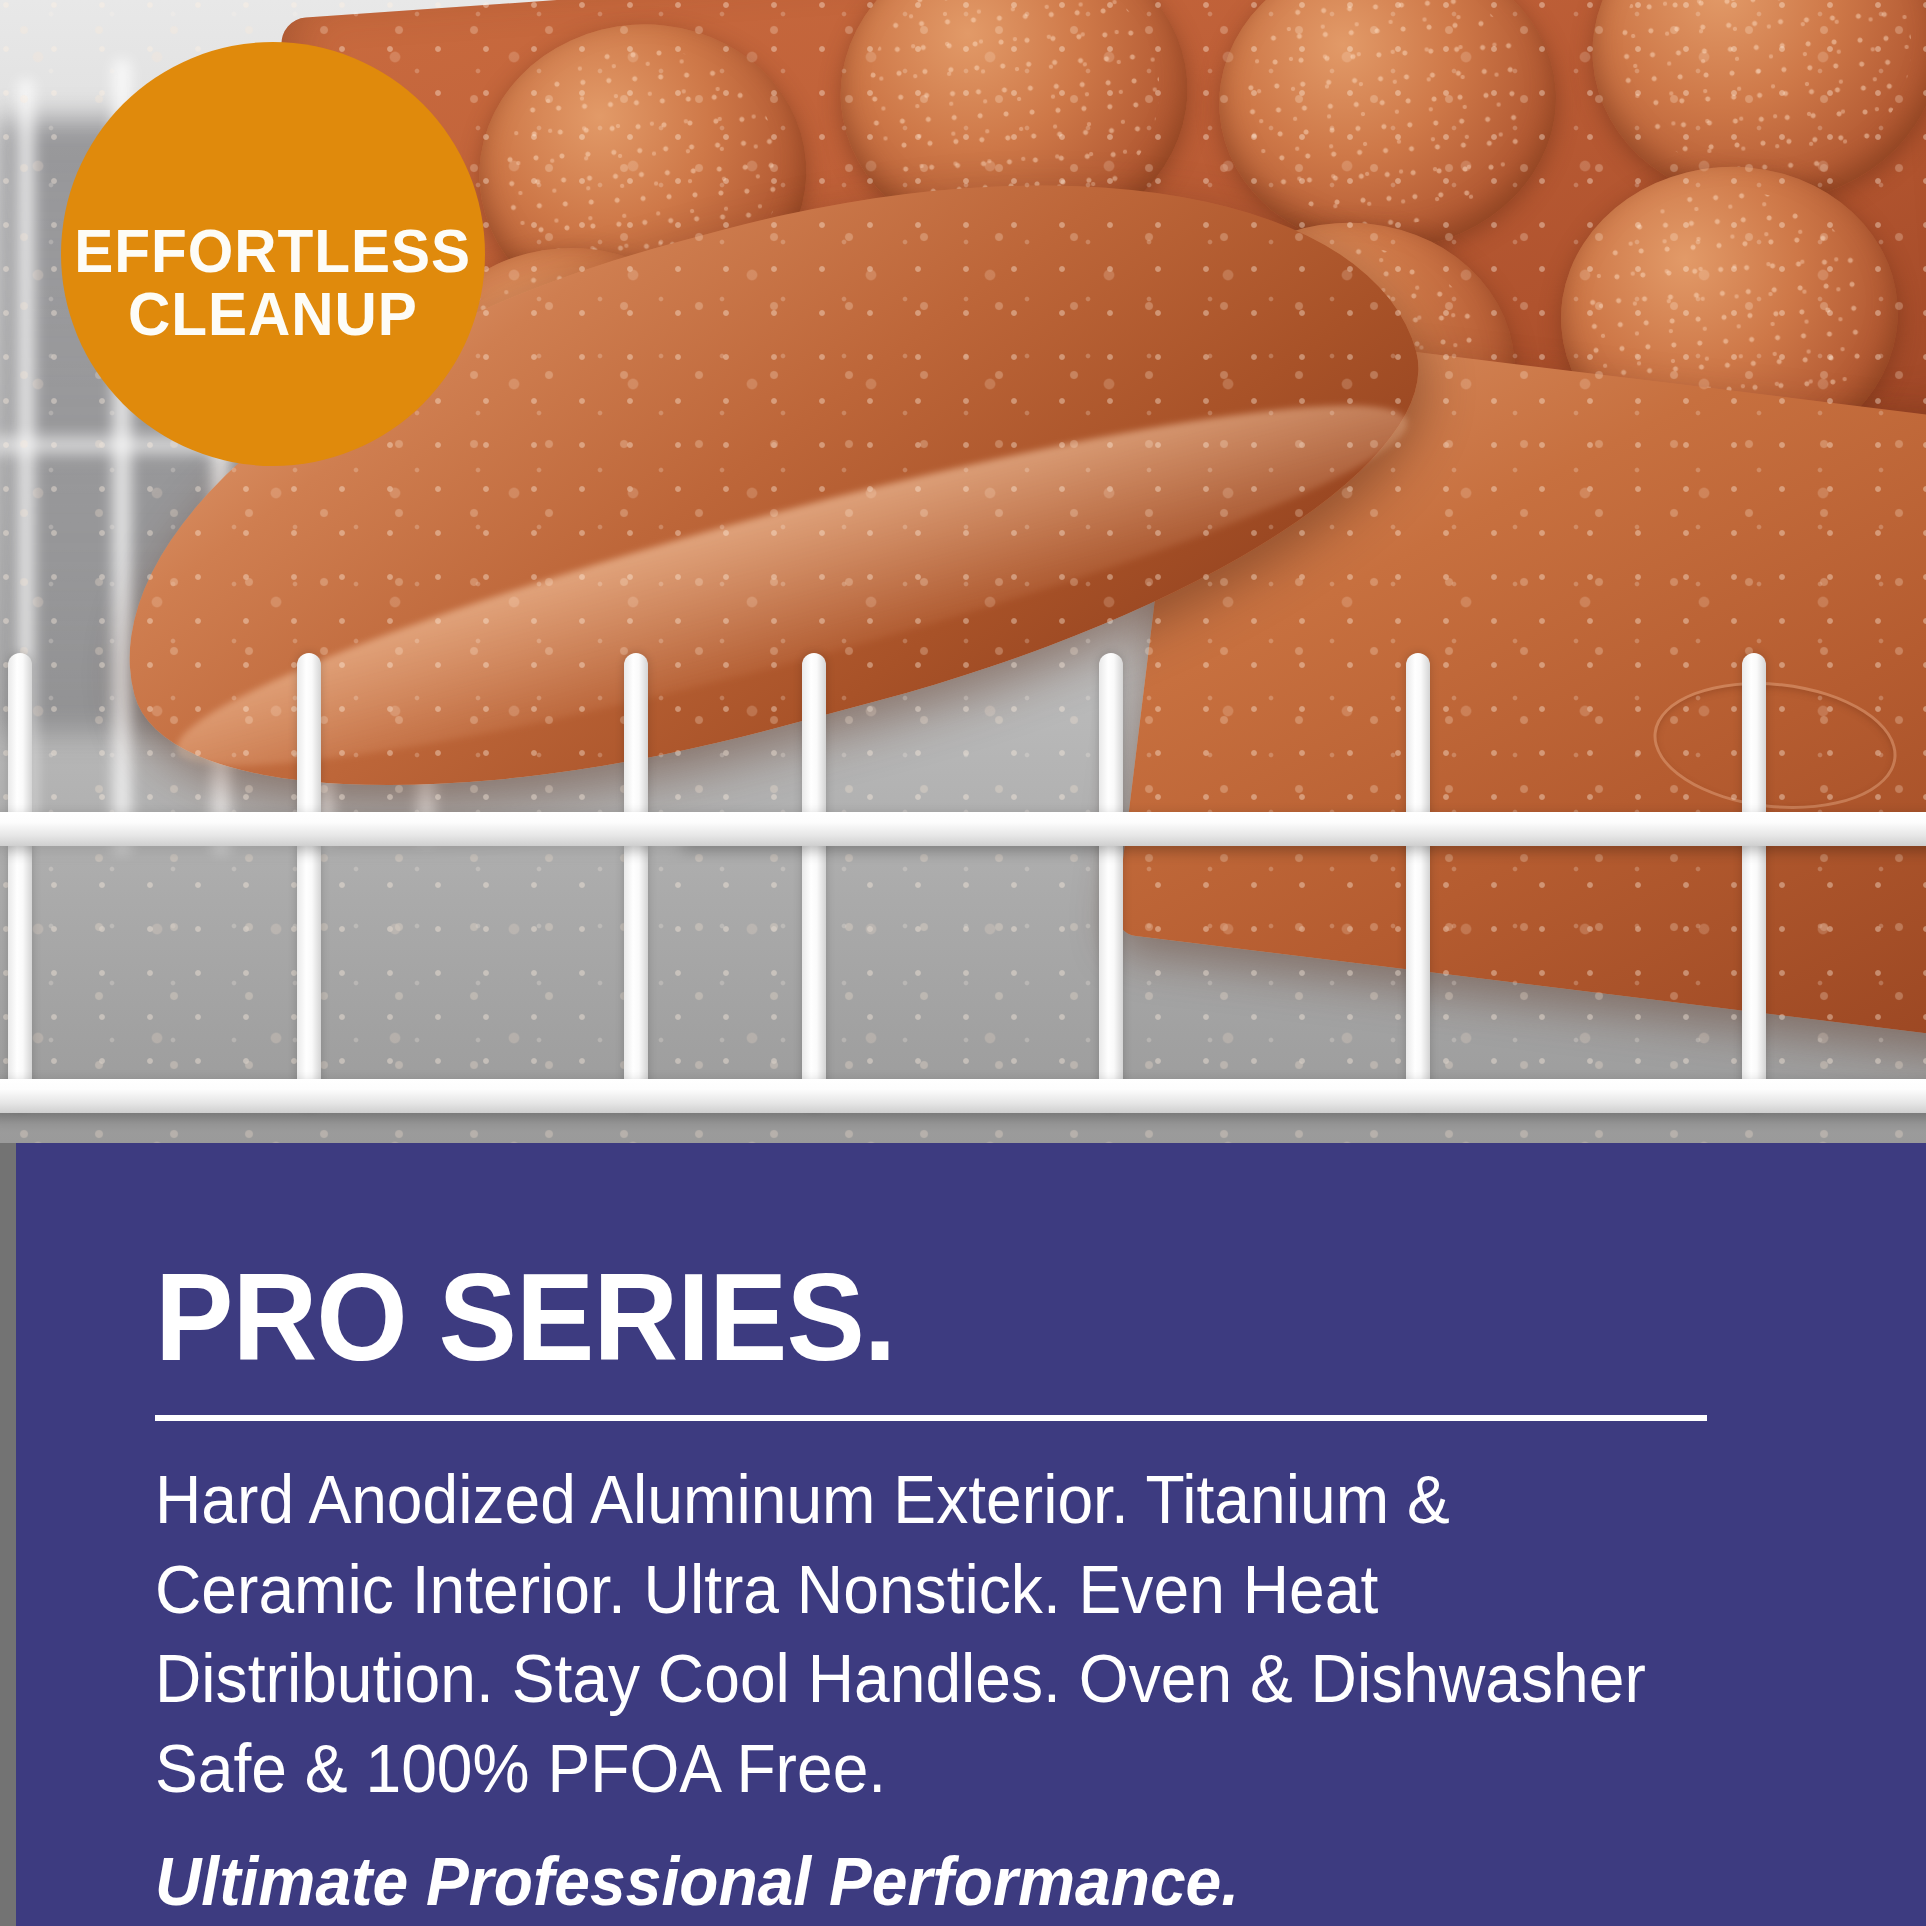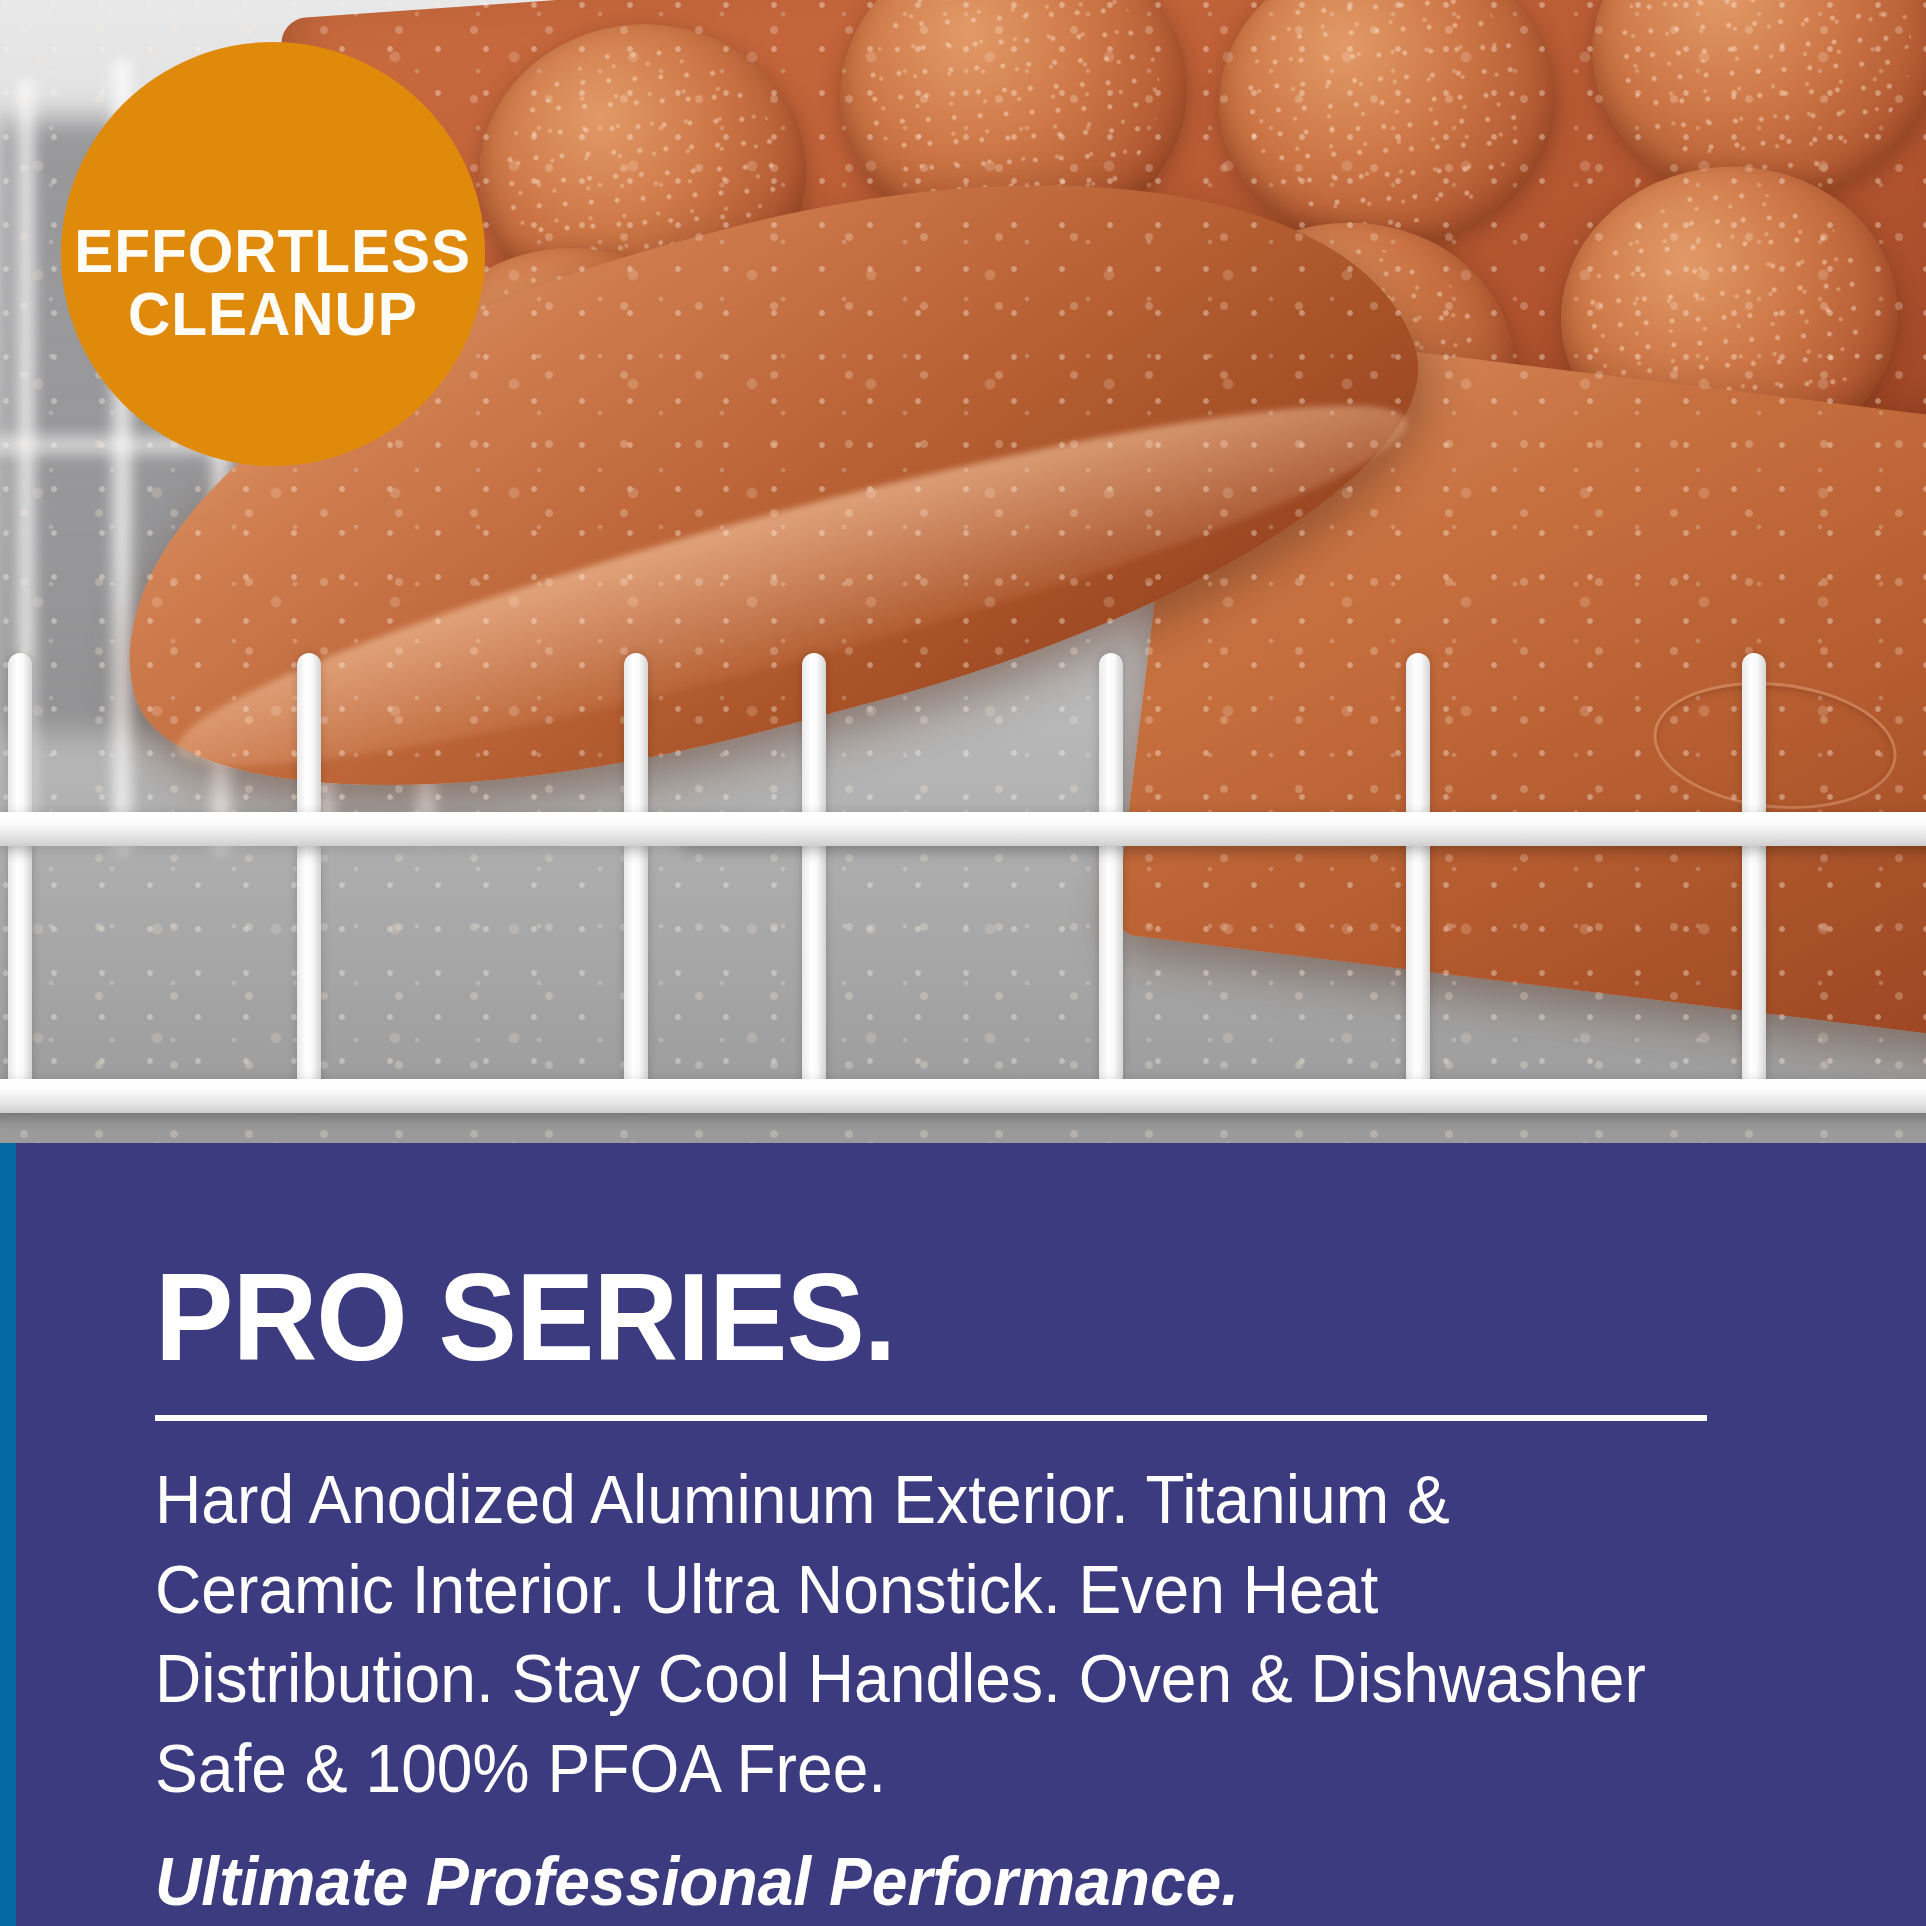--- a/index.html
+++ b/index.html
@@ -6,21 +6,21 @@
     margin: 0;
     padding: 0;
     background: #ffffff;
   }
   .canvas {
     position: relative;
     width: 1927px;
     height: 1927px;
     overflow: hidden;
     font-family: "Liberation Sans", sans-serif;
-    background: #0369a1;
+    background: #737373;
   }
 
   
   .photo {
     position: absolute;
     left: 0; top: 0;
     width: 1927px;
     height: 1143px;
     overflow: hidden;
     background: #cfcfcf;

